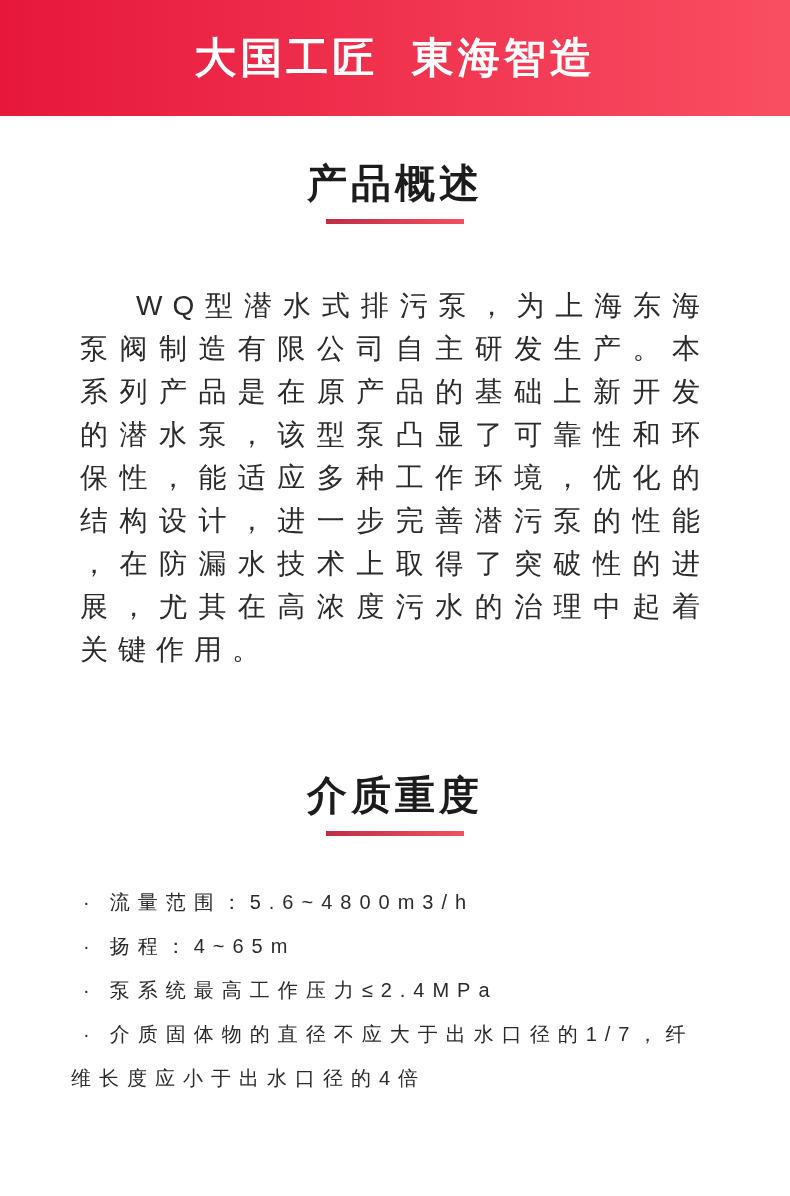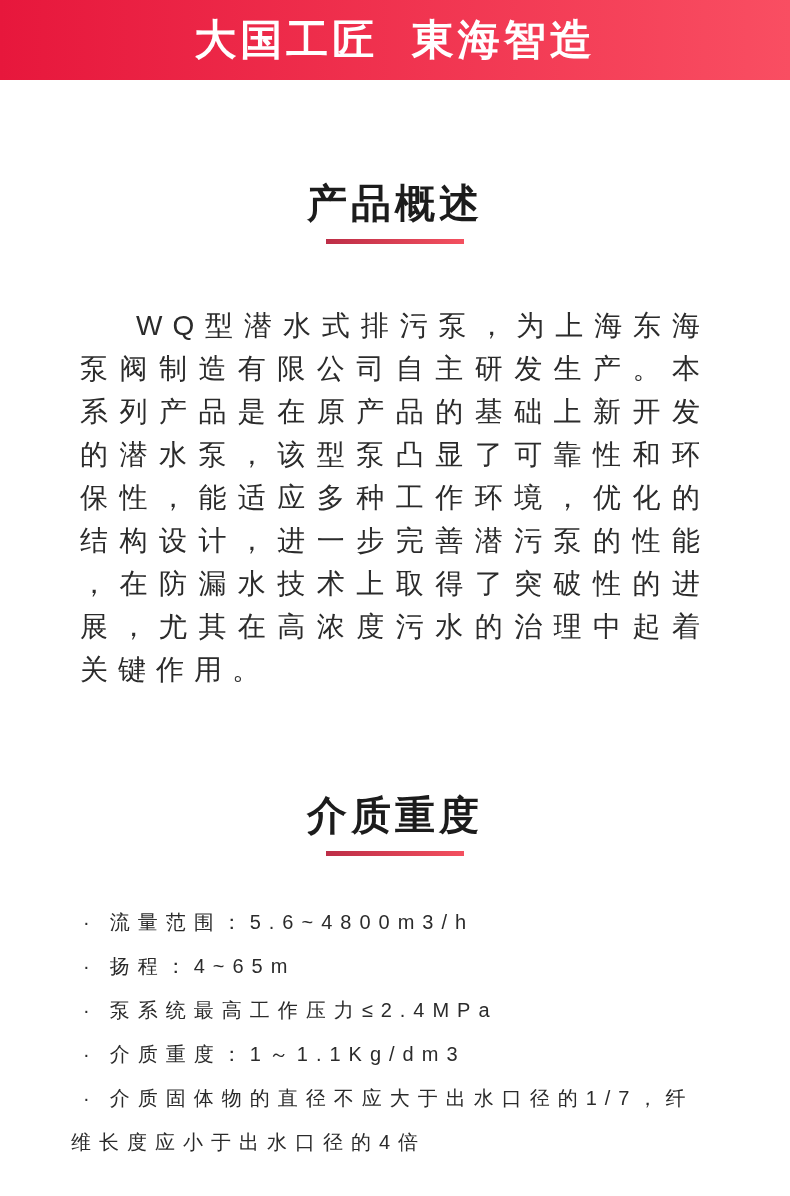--- a/index.html
+++ b/index.html
@@ -9,21 +9,21 @@
     height: 1196px;
     background: #ffffff;
     overflow: hidden;
     font-family: "Liberation Sans", sans-serif;
     color: var(--body-color, #2b2b2b);
   }
 
   
   .banner {
     width: 790px;
-    height: 80px;
+    height: 116px;
     background: linear-gradient(90deg, var(--banner-start, #e7173c), var(--banner-end, #f94e62));
     display: flex;
     align-items: center;
     justify-content: center;
   }
   .banner-title {
     color: #ffffff;
     font-size: 42px;
     font-weight: bold;
     letter-spacing: 4px;
@@ -34,21 +34,21 @@
   
   .section-title {
     margin: 0;
     text-align: center;
     font-size: 40px;
     line-height: 46px;
     font-weight: bold;
     letter-spacing: 4px;
     color: var(--title-color, #1c1c1c);
   }
-  .section-title.first { padding-top: 100px; }
+  .section-title.first { padding-top: 44px; }
   .section-title.second { padding-top: 97px; }
   .title-underline {
     width: 138px;
     height: 5px;
     margin: 13px auto 0 auto;
     background: linear-gradient(90deg, var(--line-start, #bd2e47), var(--line-end, #f4505f));
   }
 
   
   .overview-text {
@@ -103,20 +103,17 @@
     <div class="cond-item">
       <span class="bullet-dot">·</span><span>流量范围：5.6~4800m3/h</span>
     </div>
     <div class="cond-item">
       <span class="bullet-dot">·</span><span>扬程：4~65m</span>
     </div>
     <div class="cond-item">
       <span class="bullet-dot">·</span><span>泵系统最高工作压力≤2.4MPa</span>
     </div>
     <div class="cond-item">
-      <span class="bullet-dot">·</span><span>介质重度：1～1.1Kg/dm3</span>
-    </div>
-    <div class="cond-item">
       <span class="bullet-dot">·</span><span>介质固体物的直径不应大于出水口径的1/7，纤维长度应小于出水口径的4倍</span>
     </div>
   </div>
 
 </div>
 
 </body></html>

